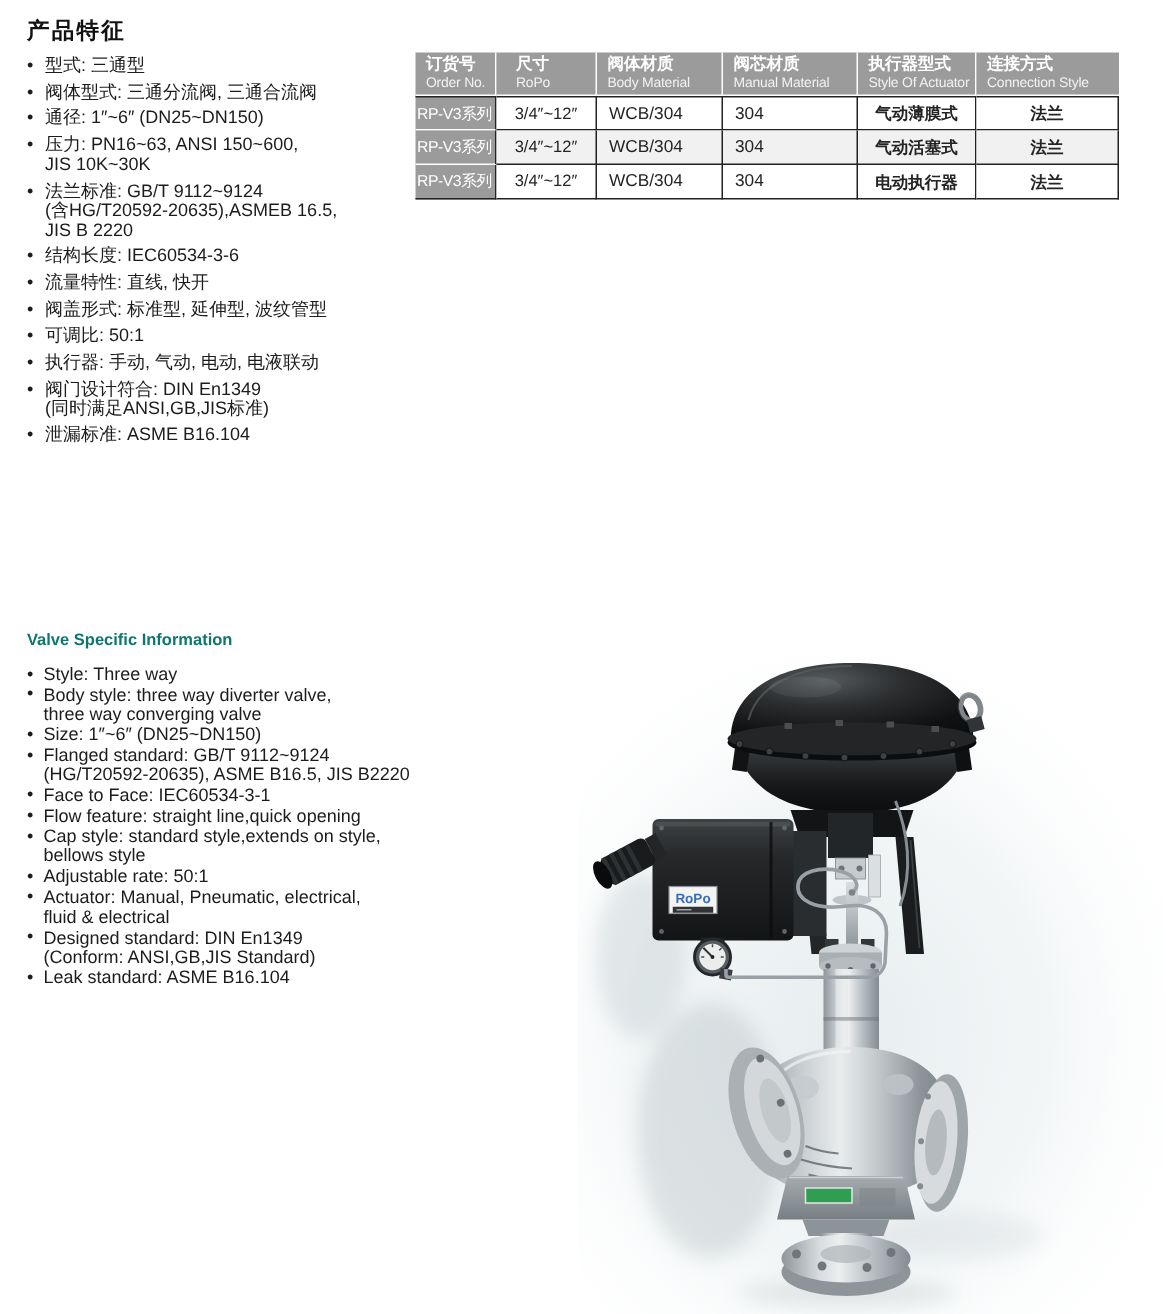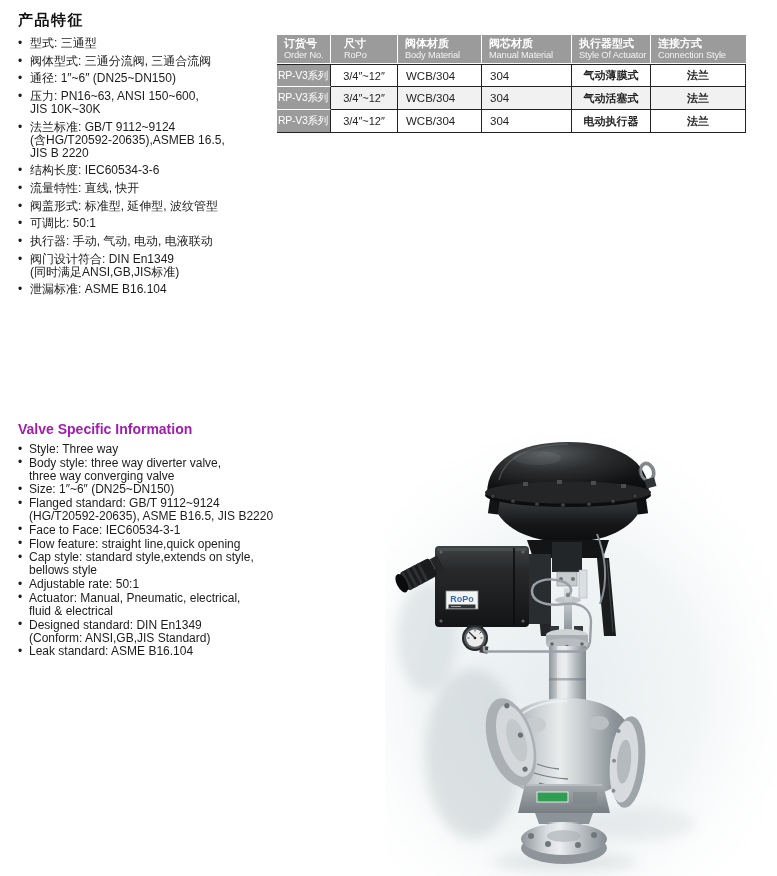--- a/index.html
+++ b/index.html
@@ -31,21 +31,21 @@
   table.spec tbody tr:first-child td { border-top:1px solid #222; }
   table.spec td.c0 { background:#9b9b9b; color:#fff; font-size:10.5px; text-align:left;
                      padding-left:1px; letter-spacing:-0.3px; white-space:nowrap;
                      border-bottom:1px solid #fff; }
   table.spec tbody tr:last-child td.c0 { border-bottom:1px solid #222; }
   table.spec td.c1 { font-weight:normal; }
   table.spec td.c2, table.spec td.c3 { text-align:left; padding-left:8px; font-size:11.5px; }
   table.spec td.c4, table.spec td.c5 { font-weight:bold; }
   table.spec tr.alt td:not(.c0) { background:#f1f1f1; }
 
-  .title-en { position:absolute; left:18px; top:421px; font-size:14px; font-weight:bold; color:#a21caf; }
+  .title-en { position:absolute; left:18px; top:421px; font-size:11px; font-weight:bold; color:#0f766e; }
   ul.en-list { position:absolute; left:18px; top:443px; width:350px; list-style:none; }
   ul.en-list li { position:relative; padding-left:11px; font-size:12px; line-height:13.3px;
                   margin-bottom:0.3px; white-space:pre-line; color:#1c1c1c; }
   ul.en-list li::before { content:"•"; position:absolute; left:0; top:-0.5px; font-size:12px; }
 
   svg.valve { position:absolute; left:385px; top:432px; }
 </style>
 </head>
 <body>
 

